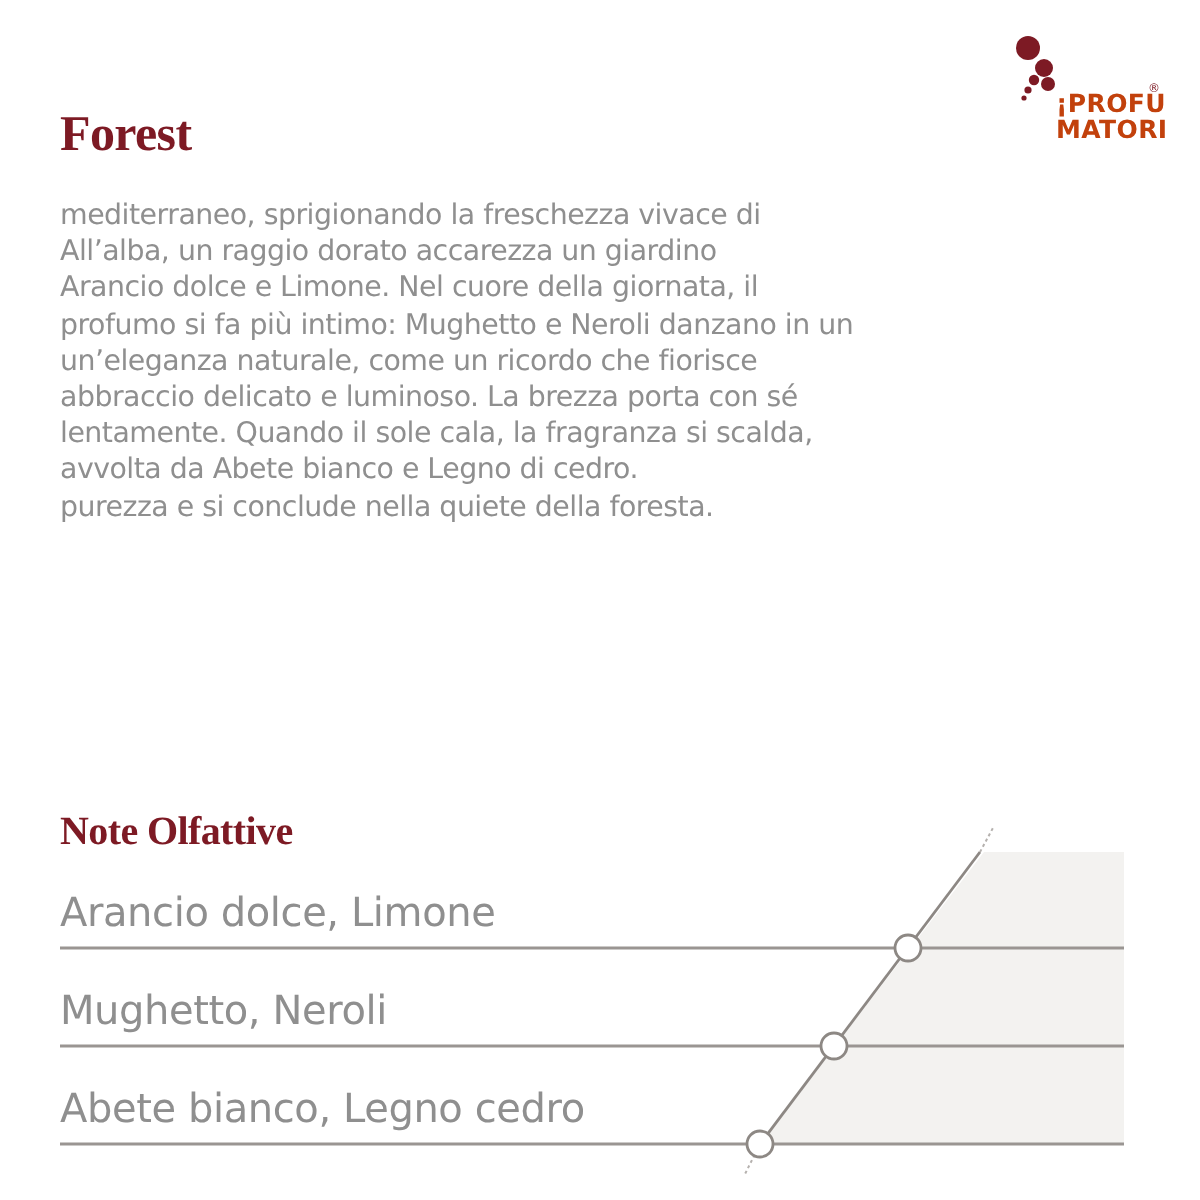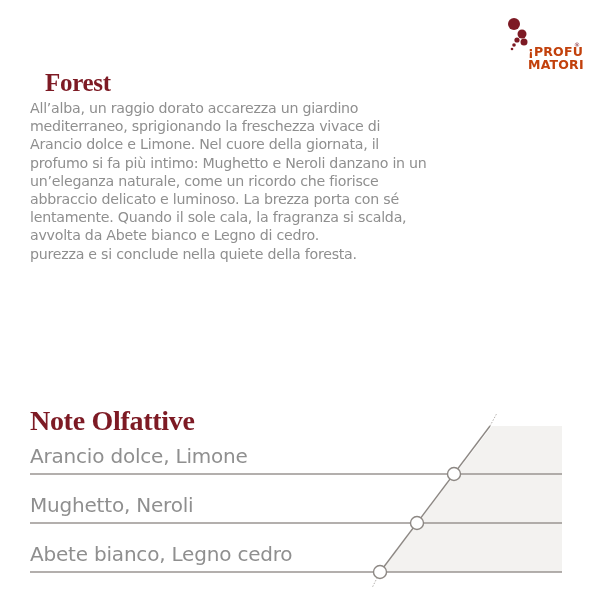--- a/index.html
+++ b/index.html
@@ -1,41 +1,41 @@
 <!DOCTYPE html>
 <html><head>
   <meta charset="utf-8">
   <style>
     html, body { margin: 0; padding: 0; }
     body {
       width: 600px; height: 600px; background: #ffffff; position: relative; overflow: hidden;
       font-family: "Liberation Sans", "DejaVu Sans", sans-serif;
     }
     .title {
-      position: absolute; left: 30px; top: 54px; margin: 15px;
+      position: absolute; left: 30px; top: 54px; margin: 0;
       font-family: "Liberation Serif", "DejaVu Serif", serif; font-weight: bold;
       font-size: 25px; color: #7d1a24; letter-spacing: -0.3px;
     }
     .desc {
       position: absolute; left: 30px; top: 99px; width: 390px; margin: 0;
       font-size: 14.2px; line-height: 18.2px; color: #8f8f8f;
       font-family: "DejaVu Sans", sans-serif; letter-spacing: -0.25px;
     }
     .desc span { display: block; white-space: nowrap; }
     .logo { position: absolute; left: 505px; top: 14px; width: 80px; height: 70px; }
     .logo-text {
       position: absolute; left: 528px; top: 46px; font-family: "DejaVu Sans", sans-serif;
       font-weight: bold; color: #c2410c; font-size: 12.5px; line-height: 12.5px; letter-spacing: 0.2px;
     }
     .logo-text span { display: block; }
     .logo-reg { position: absolute; left: 574px; top: 41px; font-size: 6px; color: #7d1a24; font-family: "DejaVu Sans", sans-serif; }
     .notes-title {
       position: absolute; left: 30px; top: 405px; margin: 0;
       font-family: "Liberation Serif", "DejaVu Serif", serif; font-weight: bold;
-      font-size: 28px; color: #7d1a24; letter-spacing: -0.3px;
+      font-size: 20px; color: #7d1a24; letter-spacing: -0.3px;
     }
     .note-label {
       position: absolute; left: 30px; font-family: "DejaVu Sans", sans-serif;
       font-size: 20px; color: #8f8f8f; letter-spacing: -0.2px; white-space: nowrap;
     }
     .pyramid { position: absolute; left: 0; top: 0; width: 600px; height: 600px; pointer-events: none; }
   </style>
 </head>
 <body>
 
@@ -51,22 +51,22 @@
     <circle cx="7" cy="35" r="1.3" fill="#7d1a24"></circle>
   </svg>
 </div>
 <div class="logo-text">
   <span>¡<span style="display:inline">PROFU</span></span>
   <span>MATORI</span>
 </div>
 <span class="logo-reg">®</span>
 
 <div class="desc">
+  <span>mediterraneo, sprigionando la freschezza vivace di</span>
   <span>All’alba, un raggio dorato accarezza un giardino</span>
-  <span>mediterraneo, sprigionando la freschezza vivace di</span>
   <span>Arancio dolce e Limone. Nel cuore della giornata, il</span>
   <span>profumo si fa più intimo: Mughetto e Neroli danzano in un</span>
   <span>un’eleganza naturale, come un ricordo che fiorisce</span>
   <span>abbraccio delicato e luminoso. La brezza porta con sé</span>
   <span>lentamente. Quando il sole cala, la fragranza si scalda,</span>
   <span>avvolta da Abete bianco e Legno di cedro.</span>
   <span>purezza e si conclude nella quiete della foresta.</span>
 </div>
 
 <h2 class="notes-title">Note Olfattive</h2>

